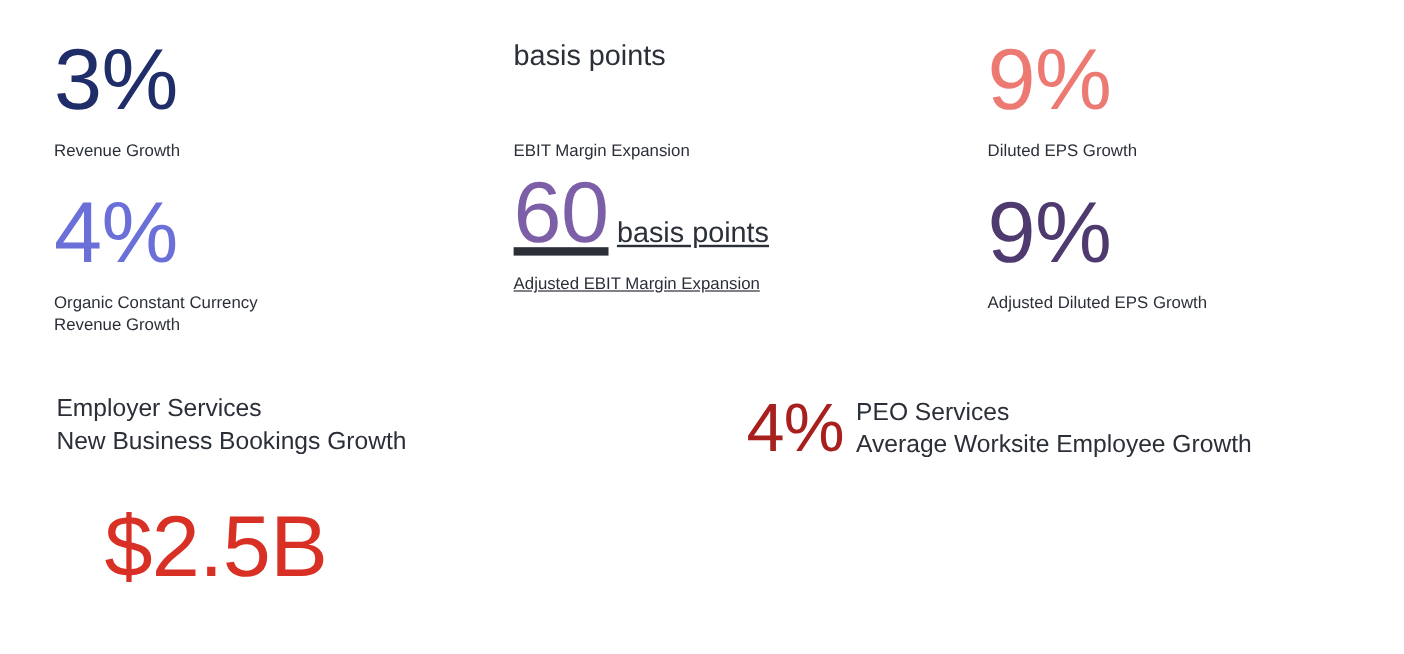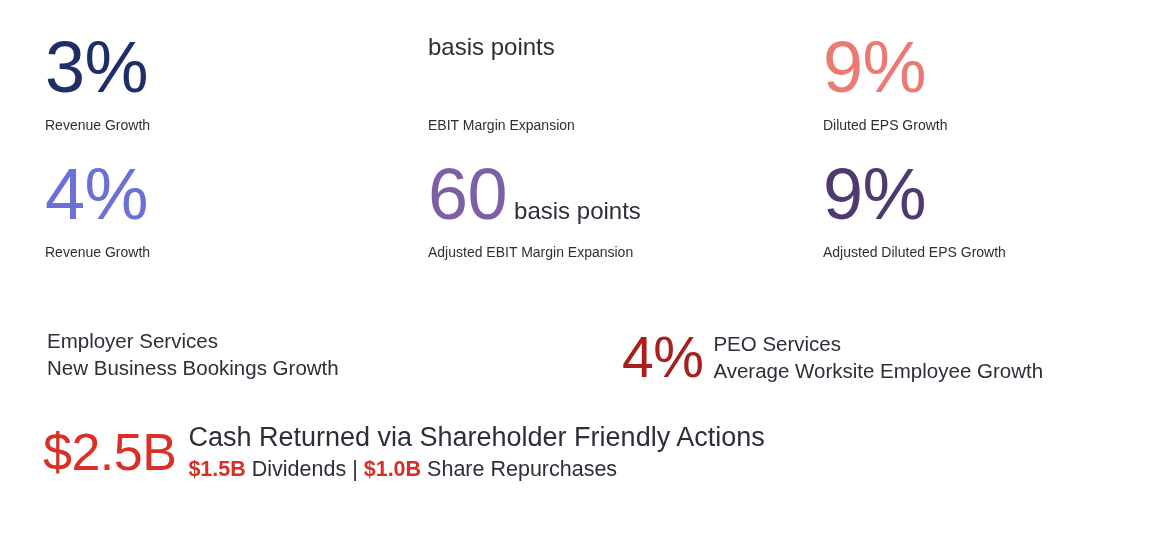--- a/index.html
+++ b/index.html
@@ -46,32 +46,32 @@
   .grid-block .big{font-size:72px;}
   .grid-block .label-wrap{margin-top:6px;}
 
   
   .inline-block{position:absolute;display:flex;align-items:center;gap:10px;}
   .inline-block .big{font-size:57px;}
   .inline-block .label{font-size:20.5px;line-height:1.33;}
 
   
   .wide-block{position:absolute;display:flex;align-items:center;gap:12px;}
-  .wide-block .big{font-size:52px;}
+  .wide-block .big{font-size:72px;margin-left:44px;}
   .wide-block .line1{font-size:27px;line-height:1.18;color:#2b2f38;white-space:nowrap;}
   .wide-block .line2{font-size:21.5px;line-height:1.3;color:#2b2f38;white-space:nowrap;margin-top:2px;}
   .wide-block .line2 b{font-weight:700;}
   .sep{color:#2b2f38;}
 
   
   #b-revenue      {left:45px;  top:33px;}
   #b-ebit         {left:428px; top:33px;}
   #b-eps          {left:823px; top:33px;}
   #b-occ          {left:45px;  top:160px;}
-  #b-adj-ebit     {left:428px; top:160px;}
+  #b-adj-ebit     {left:428px; top:144px;text-decoration:underline;}
   #b-adj-eps      {left:823px; top:160px;}
   #b-employer     {left:47px;  top:327px;}
   #b-peo          {left:622px; top:330px;}
   #b-cash         {left:43px;  top:422px;}
 </style>
 </head>
 <body style="background: rgb(255, 255, 255);">
 
 <div class="canvas">
 
@@ -106,20 +106,21 @@
 
     </div>
   </div>
 
   <div class="grid-block" id="b-occ">
     <div class="num-line">
       <span class="big" style="color: rgb(107, 111, 216);">4%</span>
 
     </div>
     <div class="label-wrap">
+      <div class="label">Organic Constant Currency</div>
       <div class="label">Revenue Growth</div>
     </div>
   </div>
 
   <div class="grid-block" id="b-adj-ebit">
     <div class="num-line">
       <span class="big" style="color: rgb(125, 95, 168);">60</span>
       <span class="unit">basis points</span>
     </div>
     <div class="label-wrap">
@@ -149,25 +150,15 @@
   <div class="inline-block" id="b-peo">
     <span class="big" style="color: rgb(168, 32, 30);">4%</span>
     <span class="label-wrap">
       <div class="label">PEO Services</div>
       <div class="label">Average Worksite Employee Growth</div>
     </span>
   </div>
 
   <div class="wide-block" id="b-cash">
     <span class="big" style="color: rgb(217, 48, 37);">$2.5B</span>
-    <span class="label-wrap">
-      <div class="line1">Cash Returned via Shareholder Friendly Actions</div>
-      <div class="line2">
-        <b style="color: rgb(217, 48, 37);">$1.5B</b>
-        <span>Dividends</span>
-        <span class="sep">|</span>
-        <b style="color: rgb(217, 48, 37);">$1.0B</b>
-        <span>Share Repurchases</span>
-      </div>
-    </span>
   </div>
 
 </div>
 
 </body></html>

